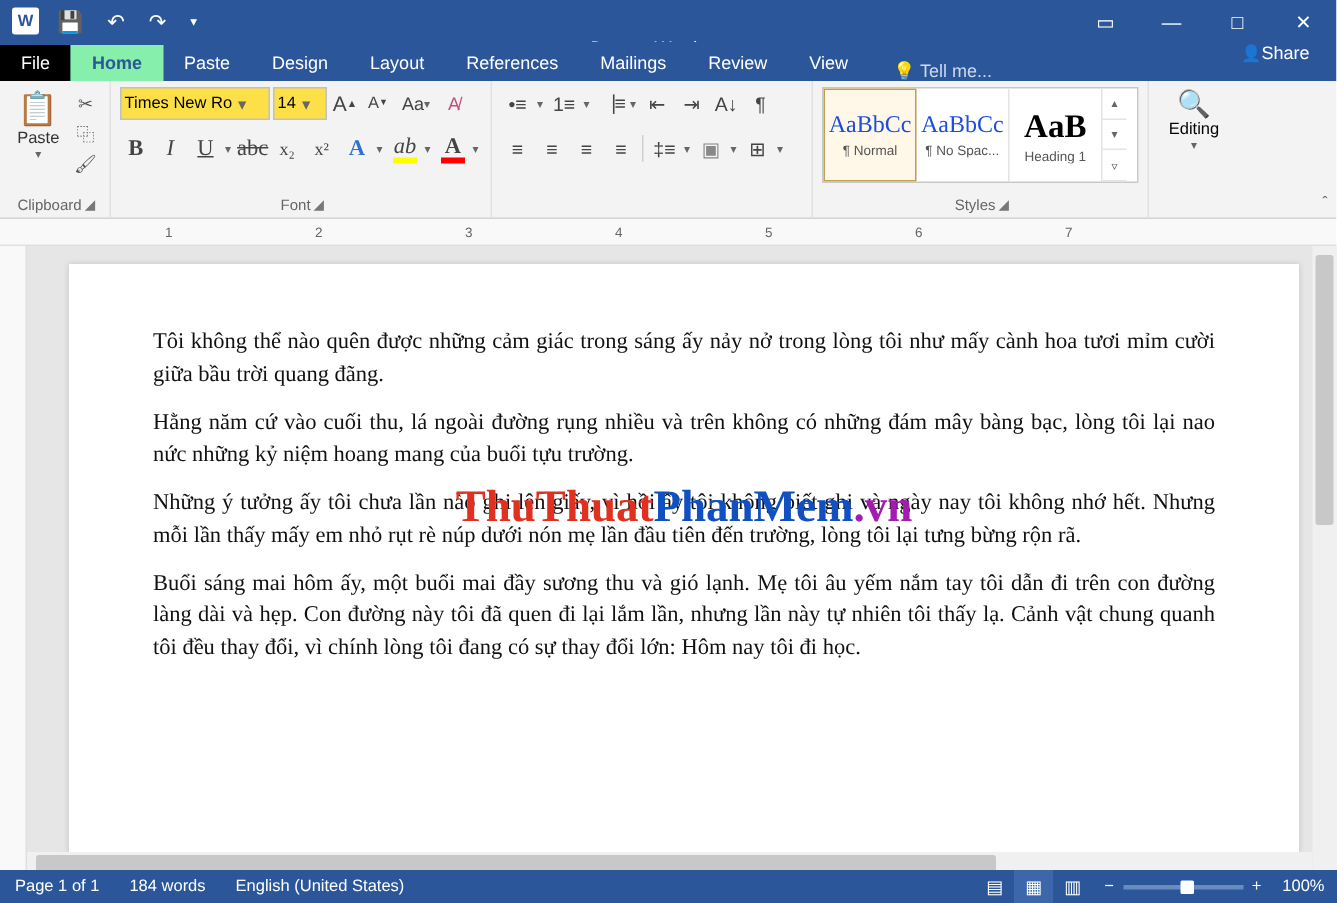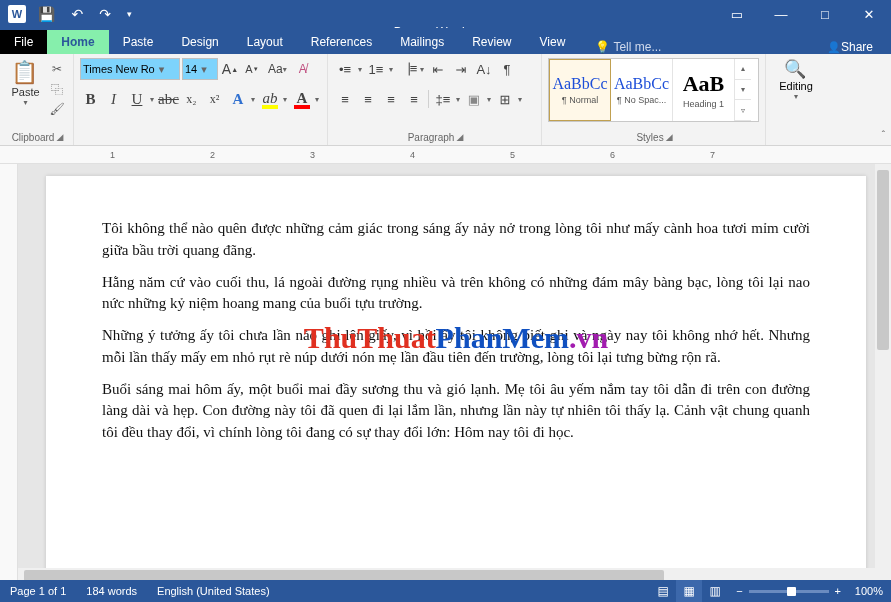--- a/index.html
+++ b/index.html
@@ -10,33 +10,33 @@
 .qat-btn { color:#fff; font-size:14px; cursor:pointer; padding:2px 4px; }
 .title { flex:1; text-align:center; font-size:12px;margin-top:36px; }
 .winctrl { display:flex; align-items:center; }
 .winctrl .wc { width:44px; height:28px; display:flex; align-items:center; justify-content:center; color:#fff; cursor:pointer; font-size:13px; }
 .tabbar { background:#2b579a; height:26px; display:flex; align-items:flex-end; color:#fff; position:relative; }
 .tab { padding:5px 14px; font-size:12px; cursor:pointer; }
 .tab.file { background:#000000; }
 .tab.active { background:#86efac; color:#2b579a; font-weight:600; }
 .tellme { color:#cfd9ec; font-size:12px; padding:0 10px; cursor:text; margin-left:6px; }
 .tellme::before { content:"💡 "; }
-.share { position:absolute; right:8px; top:0; height:26px; display:flex; align-items:flex-end; color:#fff; font-size:12px; padding:0 10px; cursor:pointer; }
+.share { position:absolute; right:8px; top:0; height:26px; display:flex; align-items:flex-start; color:#fff; font-size:12px; padding:0 10px; cursor:pointer; }
 .share-icon::before { content:"👤 "; font-size:11px; }
 .ribbon { background:#f3f3f3; border-bottom:1px solid #d4d4d4; height:92px; display:flex; position:relative; }
 .rgroup { border-right:1px solid #e1e1e1; display:flex; flex-direction:column; padding:4px 6px 0 6px; }
 .rgroup .glabel { text-align:center; font-size:10px; color:#666; padding:1px 0 2px 0; margin-top:auto; }
 .clip-row { display:flex; gap:2px; }
 .paste-big { width:40px; display:flex; flex-direction:column; align-items:center; padding-top:2px; cursor:pointer; }
 .paste-icon { font-size:22px; }
 .paste-txt { font-size:11px; color:#333; }
 .clip-mini { display:flex; flex-direction:column; gap:4px; padding-top:4px; }
 .mini-btn { width:20px; height:16px; font-size:12px; color:#555; cursor:pointer; text-align:center; }
 .font-row1 { display:flex; align-items:center; gap:2px; }
-.font-combo { background:#7dd3fc; border:1px solid #c0c0c0; height:22px; font-size:11px; padding:0 2px; display:flex; align-items:center; }
+.font-combo { background:#fde047; border:1px solid #c0c0c0; height:22px; font-size:11px; padding:0 2px; display:flex; align-items:center; }
 .font-combo .dd { color:#666; padding-left:4px; }
 .sqbtn { width:20px; height:22px; display:flex; align-items:center; justify-content:center; color:#444; cursor:pointer; font-size:12px; }
 .sqbtn.wide { width:auto; padding:0 4px; }
 .font-row2 { display:flex; align-items:center; gap:2px; margin-top:8px; }
 .font-row2 .fbtn { width:22px; height:22px; display:flex; align-items:center; justify-content:center; color:#444; cursor:pointer; font-family:"Times New Roman",serif; font-size:15px; }
 .fbtn.b { font-weight:bold; }
 .fbtn.i { font-style:italic; }
 .fbtn.u { text-decoration:underline; }
 .fbtn.s { text-decoration:line-through; }
 .fbtn.sub { font-size:12px; }
@@ -177,20 +177,21 @@
           <span class="dd">▾</span>
         </div>
       <div class="split">
           <div class="fbtn" style="flex-direction:column">
             <span style="font-weight:bold">A</span>
             <span class="clr-sw" style="background:#ff0000"></span>
           </div>
           <span class="dd">▾</span>
         </div>
     </div>
+    <div class="glabel"><span>Font</span><span class="dialog-launch">◢</span></div>
   </div>
 
   <div class="rgroup" style="width:214px">
     <div class="para-row1">
       <div class="split">
           <div class="pbtn">•≡</div>
           <span class="dd">▾</span>
         </div>
       <div class="split">
           <div class="pbtn">1≡</div>
@@ -217,21 +218,20 @@
         </div>
       <div class="split">
           <div class="pbtn" style="color:#888">▣</div>
           <span class="dd">▾</span>
         </div>
       <div class="split">
           <div class="pbtn">⊞</div>
           <span class="dd">▾</span>
         </div>
     </div>
-    <div class="glabel"><span>Paragraph</span><span class="dialog-launch">◢</span></div>
   </div>
 
   <div class="rgroup" style="width:224px">
     <div class="styles-gallery">
       <div class="style-item sel">
         <div class="style-prev">AaBbCc</div>
         <div class="style-name">¶ Normal</div>
       </div>
       <div class="style-item">
         <div class="style-prev">AaBbCc</div>

